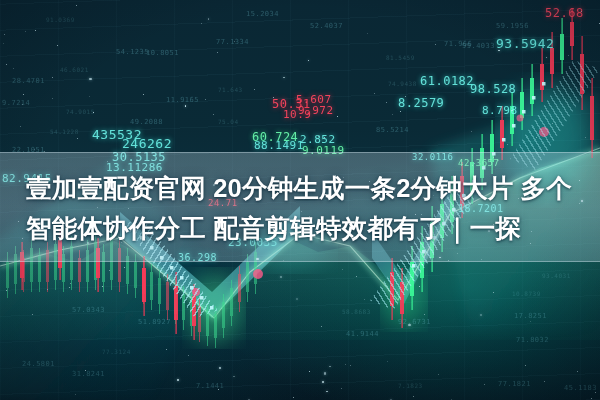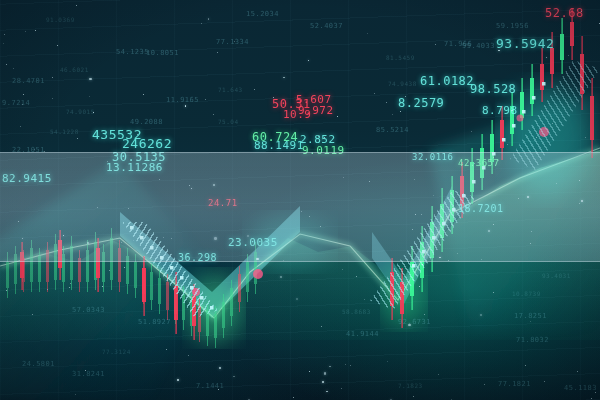--- a/index.html
+++ b/index.html
@@ -547,14 +547,15 @@
       <div class="dot" style="left: 524.7px; top: 364.9px; width: 1px; height: 1px; opacity: 0.7; box-shadow: none;"></div>
     </div>
 
   <div class="bg-vig"></div>
 
   <div class="band" style="top:152px;height:110px;">
     <div class="band-edge-t" style="top:0;"></div>
     <div class="band-edge-b" style="bottom:0;"></div>
   </div>
 
+  <div class="title">壹加壹配资官网 20分钟生成一条2分钟大片 多个智能体协作分工 配音剪辑特效都有了｜一探</div>
 
 </div>
 
 </body></html>

